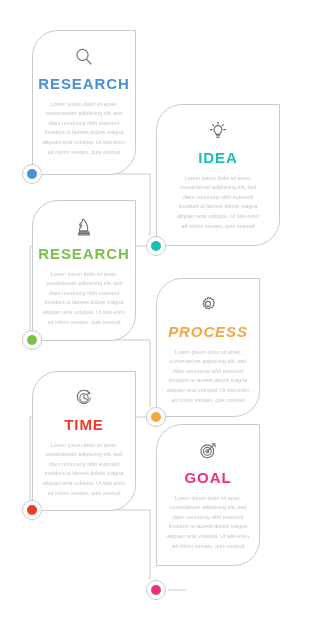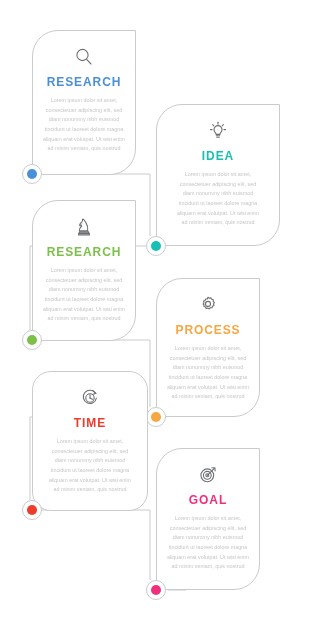--- a/index.html
+++ b/index.html
@@ -41,21 +41,21 @@
 
   .card-icon {
     width: 24px;
     height: 24px;
     margin-bottom: 7px;
     display: block;
   }
   .card-icon svg { display: block; width: 24px; height: 24px; }
 
   .card-title {
-    font-size: 12px;
+    font-size: 15px;
     font-weight: bold;
     letter-spacing: 0.9px;
     text-align: center;
     margin-bottom: 7px;
     line-height: 1.1;
   }
 
   .card-body {
     font-size: 5.4px;
     line-height: 1.78;
@@ -152,52 +152,52 @@
         <circle cx="10" cy="8.3" r="0.42" fill="#6c6f72" stroke="none"></circle>
       </svg>
     </span>
     <div class="card-title" style="color:#7cc04a;">RESEARCH</div>
     <div class="card-body">Lorem ipsum dolor sit amet, consectetuer adipiscing elit, sed diam nonummy nibh euismod tincidunt ut laoreet dolore magna aliquam erat volutpat. Ut wisi enim ad minim veniam, quis nostrud</div>
   </div>
   <div class="marker" style="left:22px; top:330px;">
     <span class="marker-dot" style="background:#7cc04a;"></span>
   </div>
 
-  <div class="card" style="left:156px; top:278px; width:104px; height:139px;">
+  <div class="card" style="left:156px; top:278px; width:104px; height:139px;font-style:italic;">
     <span class="card-icon">
       <svg viewBox="0 0 24 24" fill="none" stroke="#6c6f72" stroke-width="1.1" stroke-linecap="round" stroke-linejoin="round">
         <path d="M12 4.3l1.35.95 1.6-.35.75 1.45 1.6.5-.1 1.6 1.15 1.15-.85 1.4.45 1.6-1.5.65-.5 1.55-1.65-.05-1.2 1.1-1.35-.85-1.6.4-.7-1.5-1.6-.55.15-1.6L7.1 11.1l.9-1.4-.4-1.6 1.5-.6.55-1.55 1.6.1z"></path>
         <circle cx="12" cy="10.9" r="2.5"></circle>
       </svg>
     </span>
     <div class="card-title" style="color:#f5a742;">PROCESS</div>
     <div class="card-body">Lorem ipsum dolor sit amet, consectetuer adipiscing elit, sed diam nonummy nibh euismod tincidunt ut laoreet dolore magna aliquam erat volutpat. Ut wisi enim ad minim veniam, quis nostrud</div>
   </div>
   <div class="marker" style="left:146px; top:407px;">
     <span class="marker-dot" style="background:#f5a742;"></span>
   </div>
 
-  <div class="card" style="left:32px; top:371px; width:116px; height:140px;border-radius:19px;">
+  <div class="card" style="left:32px; top:371px; width:104px; height:140px;">
     <span class="card-icon">
       <svg viewBox="0 0 24 24" fill="none" stroke="#6c6f72" stroke-width="1.1" stroke-linecap="round">
         <path d="M17.5 7.4A6.6 6.6 0 1 0 18.4 12"></path>
         <circle cx="12" cy="12" r="4.2"></circle>
         <line x1="12" y1="12" x2="12" y2="8.8"></line>
         <line x1="12" y1="12" x2="14.5" y2="13.3"></line>
         <polyline points="14.7,4.4 17.9,7.3 14.6,8.4"></polyline>
       </svg>
     </span>
     <div class="card-title" style="color:#ee3b2b;">TIME</div>
     <div class="card-body">Lorem ipsum dolor sit amet, consectetuer adipiscing elit, sed diam nonummy nibh euismod tincidunt ut laoreet dolore magna aliquam erat volutpat. Ut wisi enim ad minim veniam, quis nostrud</div>
   </div>
   <div class="marker" style="left:22px; top:500px;">
     <span class="marker-dot" style="background:#ee3b2b;"></span>
   </div>
 
-  <div class="card" style="left:156px; top:448px; width:104px; height:142px;">
+  <div class="card" style="left:156px; top:424px; width:104px; height:142px;">
     <span class="card-icon">
       <svg viewBox="0 0 24 24" fill="none" stroke="#6c6f72" stroke-width="1.1" stroke-linecap="round">
         <circle cx="11.3" cy="12.3" r="6.4"></circle>
         <circle cx="11.3" cy="12.3" r="3.9"></circle>
         <circle cx="11.3" cy="12.3" r="1.5"></circle>
         <line x1="11.3" y1="12.3" x2="18.6" y2="5.2"></line>
         <polyline points="15.9,4.7 18.9,4.9 19.1,7.9"></polyline>
       </svg>
     </span>
     <div class="card-title" style="color:#ef2f7e;">GOAL</div>

